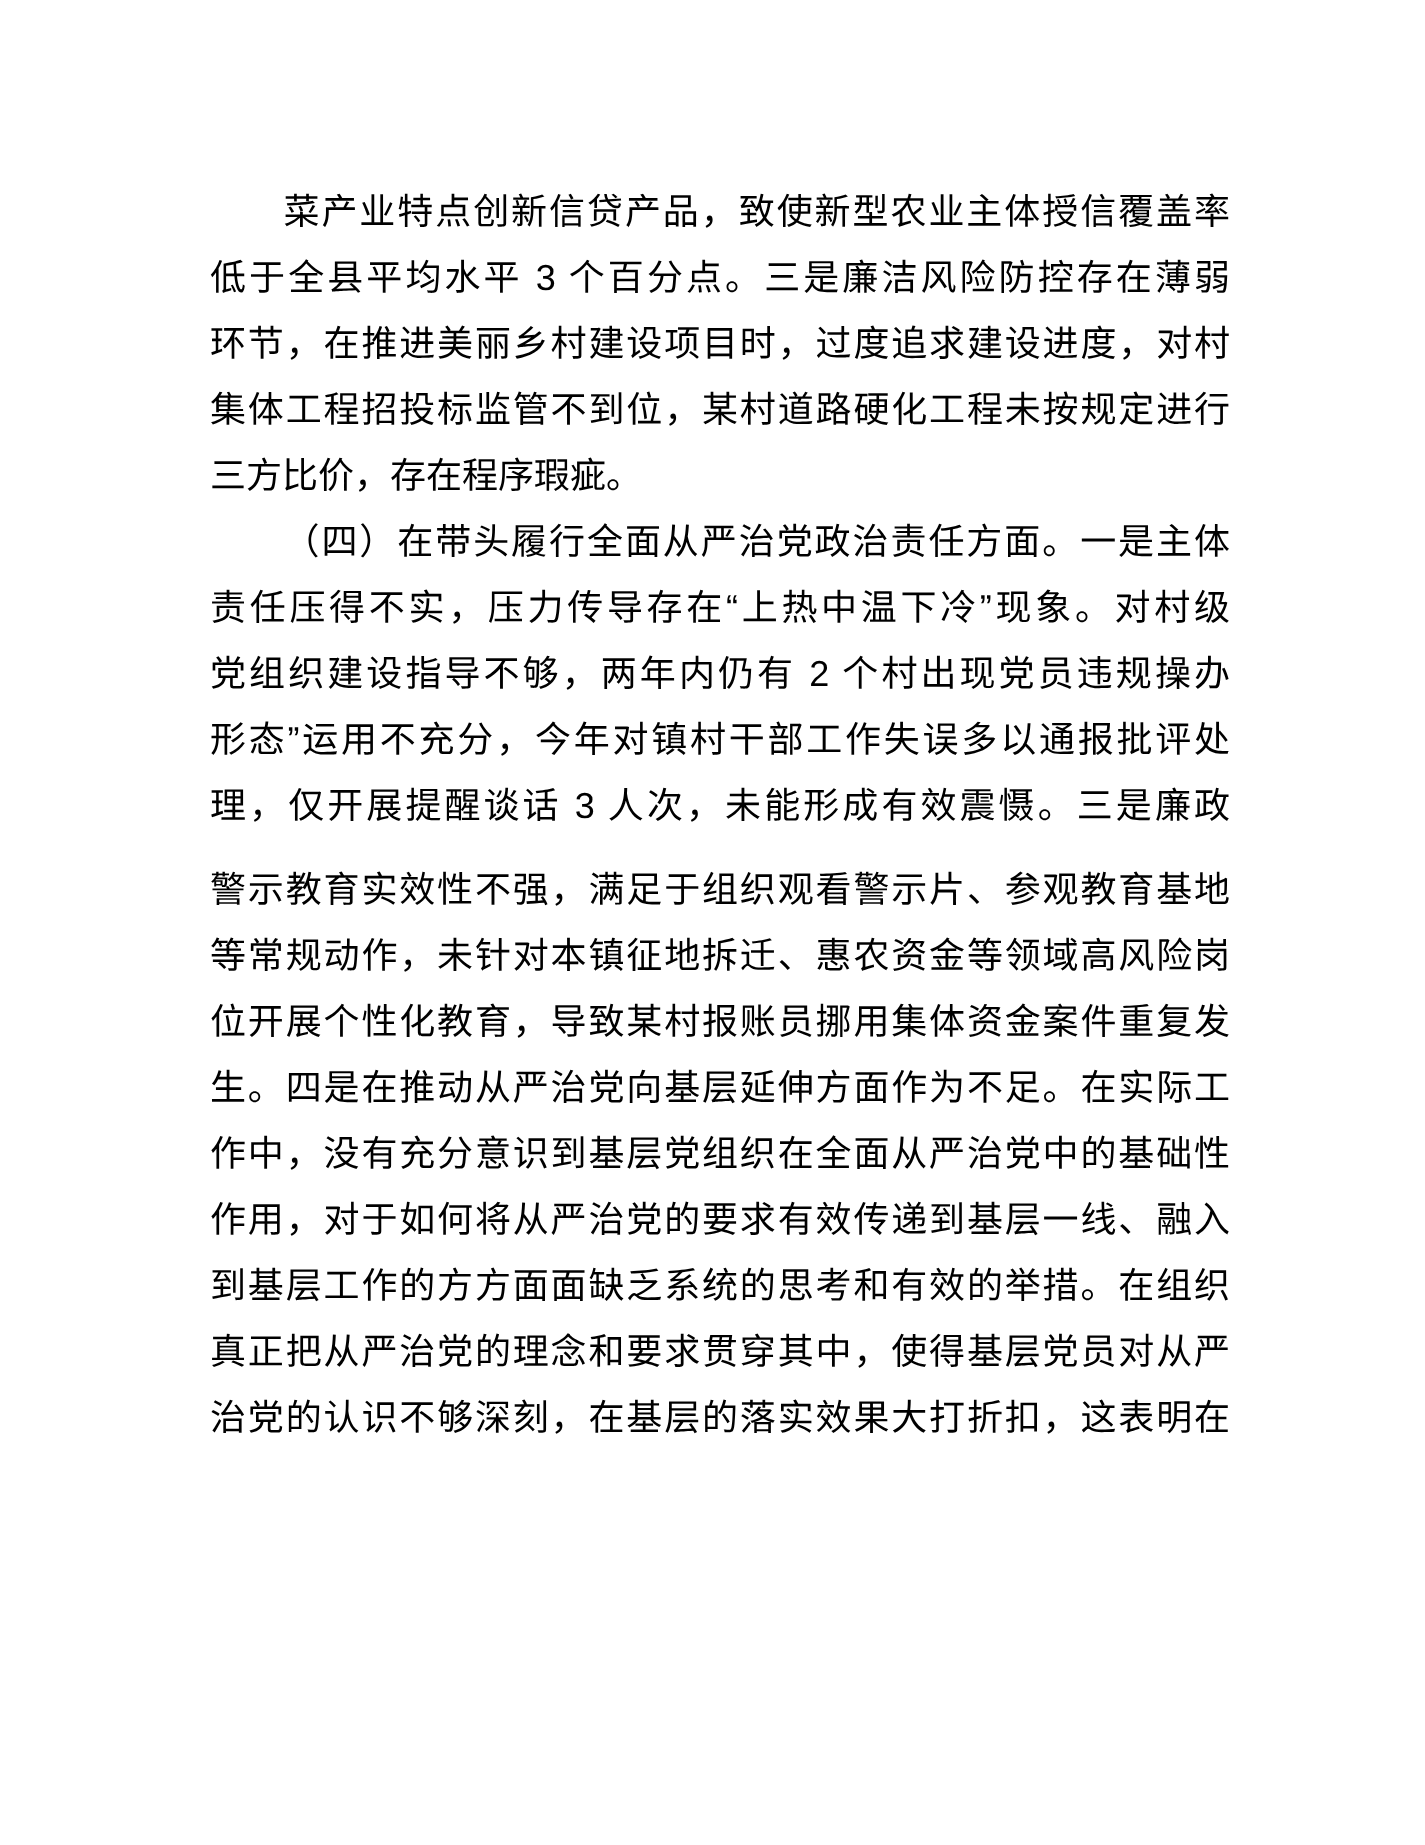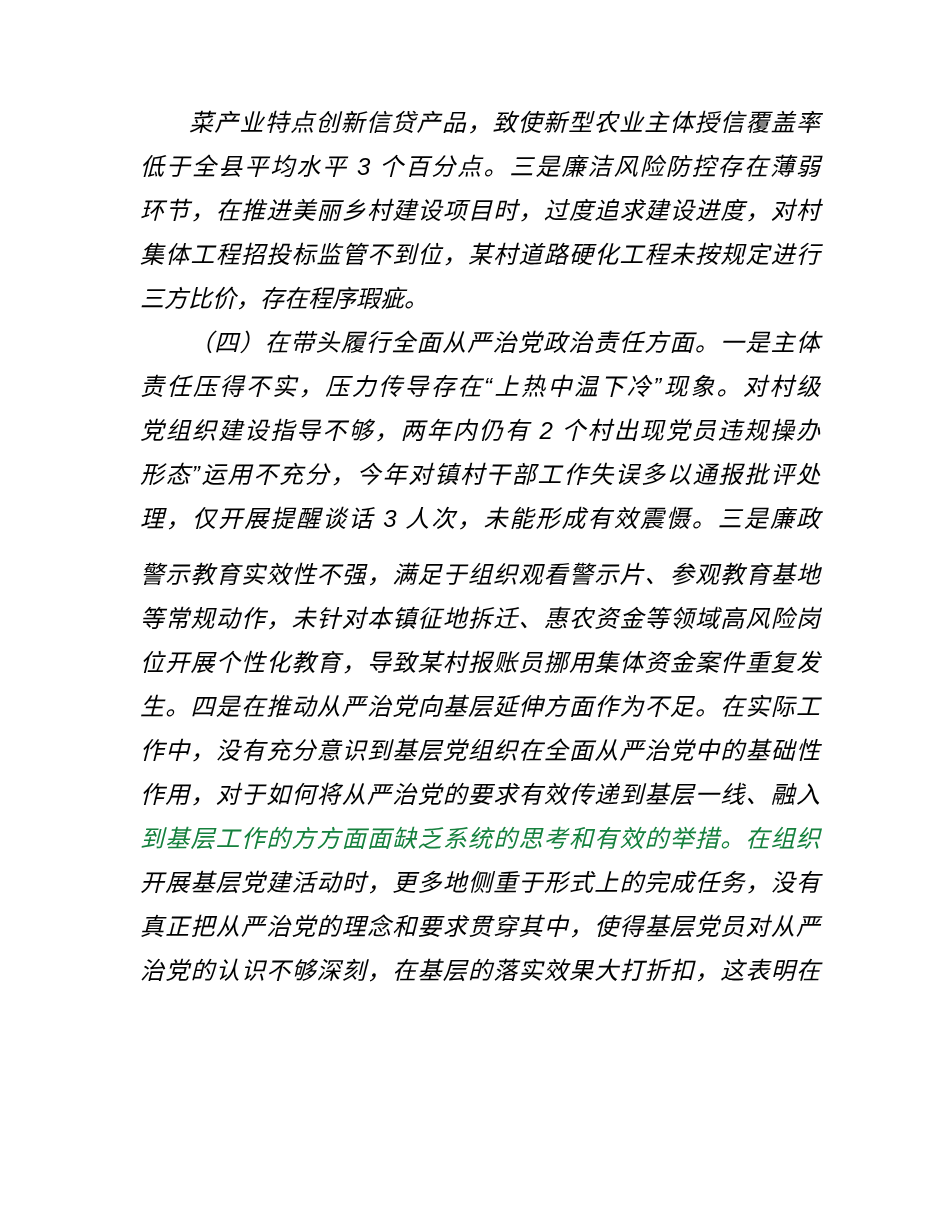--- a/index.html
+++ b/index.html
@@ -18,23 +18,22 @@
     position: absolute;
     left: 0;
     top: 0;
     width: 950px;
     height: 1230px;
     background: #ffffff;
   }
   .doc-body {
     position: absolute;
     left: 140px;
-    top: 101px;
+    top: 120px;
     width: 680px;
-    font-style: italic;
   }
   .para {
     margin: 0;
     padding: 0;
   }
   .text-line {
     height: 44px;
     line-height: 44px;
     font-size: 24px;
     font-weight: 500;
@@ -72,19 +71,18 @@
         <div class="text-line" style="color: rgb(0, 0, 0);">责任压得不实，压力传导存在“上热中温下冷”现象。对村级</div>
         <div class="text-line" style="color: rgb(0, 0, 0);">党组织建设指导不够，两年内仍有 2 个村出现党员违规操办</div>
         <div class="text-line" style="color: rgb(0, 0, 0);">形态”运用不充分，今年对镇村干部工作失误多以通报批评处</div>
         <div class="text-line" style="color: rgb(0, 0, 0);">理，仅开展提醒谈话 3 人次，未能形成有效震慑。三是廉政</div>
         <div class="text-line" style="color: rgb(0, 0, 0); margin-top: 12px;">警示教育实效性不强，满足于组织观看警示片、参观教育基地</div>
         <div class="text-line" style="color: rgb(0, 0, 0);">等常规动作，未针对本镇征地拆迁、惠农资金等领域高风险岗</div>
         <div class="text-line" style="color: rgb(0, 0, 0);">位开展个性化教育，导致某村报账员挪用集体资金案件重复发</div>
         <div class="text-line" style="color: rgb(0, 0, 0);">生。四是在推动从严治党向基层延伸方面作为不足。在实际工</div>
         <div class="text-line" style="color: rgb(0, 0, 0);">作中，没有充分意识到基层党组织在全面从严治党中的基础性</div>
         <div class="text-line" style="color: rgb(0, 0, 0);">作用，对于如何将从严治党的要求有效传递到基层一线、融入</div>
-        <div class="text-line" style="color: #15803d;">到基层工作的方方面面缺乏系统的思考和有效的举措。在组织</div>
-        <div class="text-line" style="color: rgb(0, 0, 0);">开展基层党建活动时，更多地侧重于形式上的完成任务，没有</div>
+        <div class="text-line" style="color: #000000;">到基层工作的方方面面缺乏系统的思考和有效的举措。在组织</div>
         <div class="text-line" style="color: rgb(0, 0, 0);">真正把从严治党的理念和要求贯穿其中，使得基层党员对从严</div>
         <div class="text-line" style="color: rgb(0, 0, 0);">治党的认识不够深刻，在基层的落实效果大打折扣，这表明在</div>
       </div>
     </div>
 </div>
 
 </body></html>

